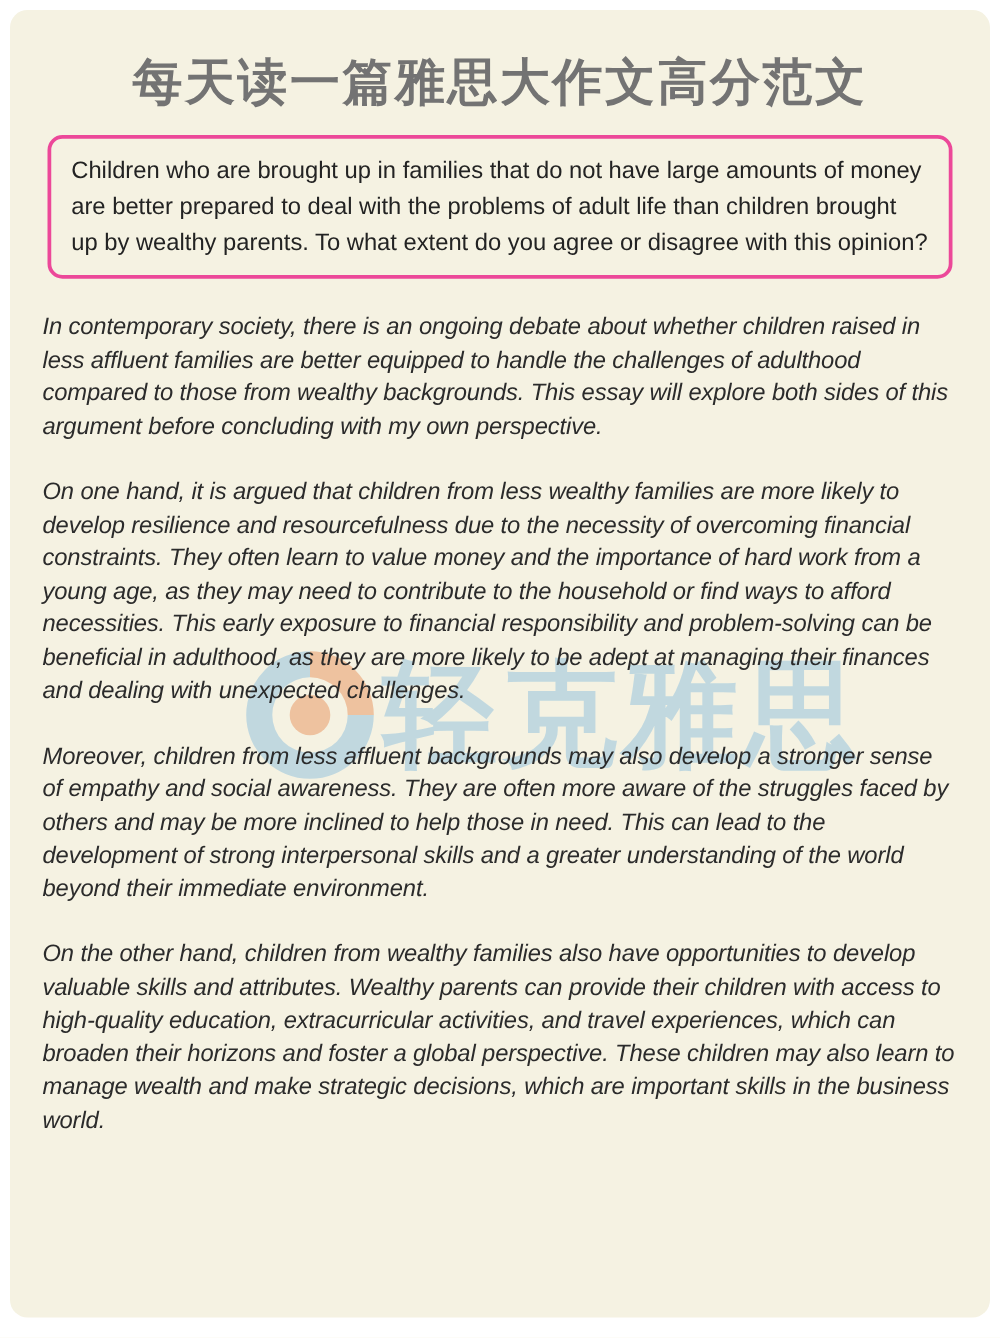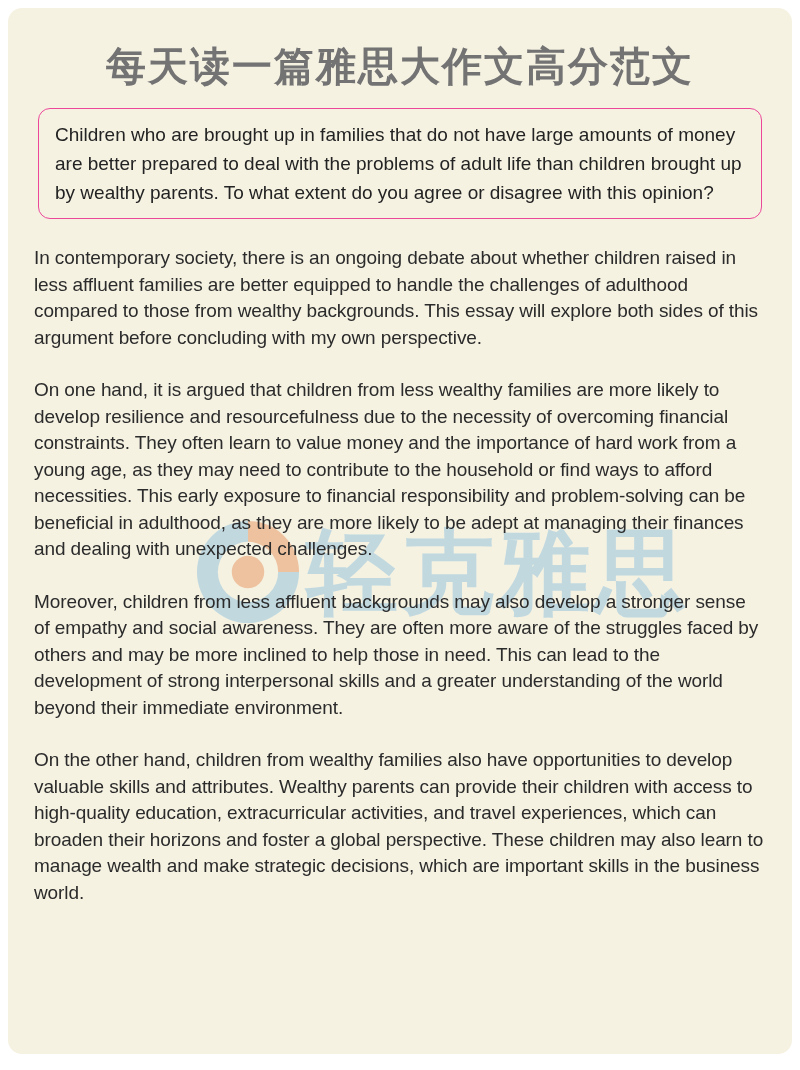--- a/index.html
+++ b/index.html
@@ -26,21 +26,21 @@
     margin: 6px 0 18px 0;
     text-align: center;
     font-size: 40px;
     font-weight: 800;
     letter-spacing: 2px;
     color: #737373;
     line-height: 1.2;
   }
   .prompt-box {
     margin: 0 6px;
-    border: 1px solid #ec4899;
+    border: 3px solid #ec4899;
     border-radius: 12px;
     padding: 11px 16px;
     box-sizing: border-box;
   }
   .prompt-box p {
     margin: 0;
     font-size: 19px;
     line-height: 29px;
     color: #232323;
   }
@@ -56,20 +56,21 @@
     position: relative;
     z-index: 1;
     margin: 16px 2px 0 2px;
   }
   .essay p {
     margin: 26px 0;
     font-size: 19px;
     line-height: 26.5px;
     letter-spacing: -0.1px;
     color: #2b2b2b;
+    font-style: italic;
   }
   .watermark {
     position: absolute;
     left: 182px;
     top: 506px;
     z-index: 0;
     display: flex;
     align-items: center;
     opacity: 0.5;
     pointer-events: none;

